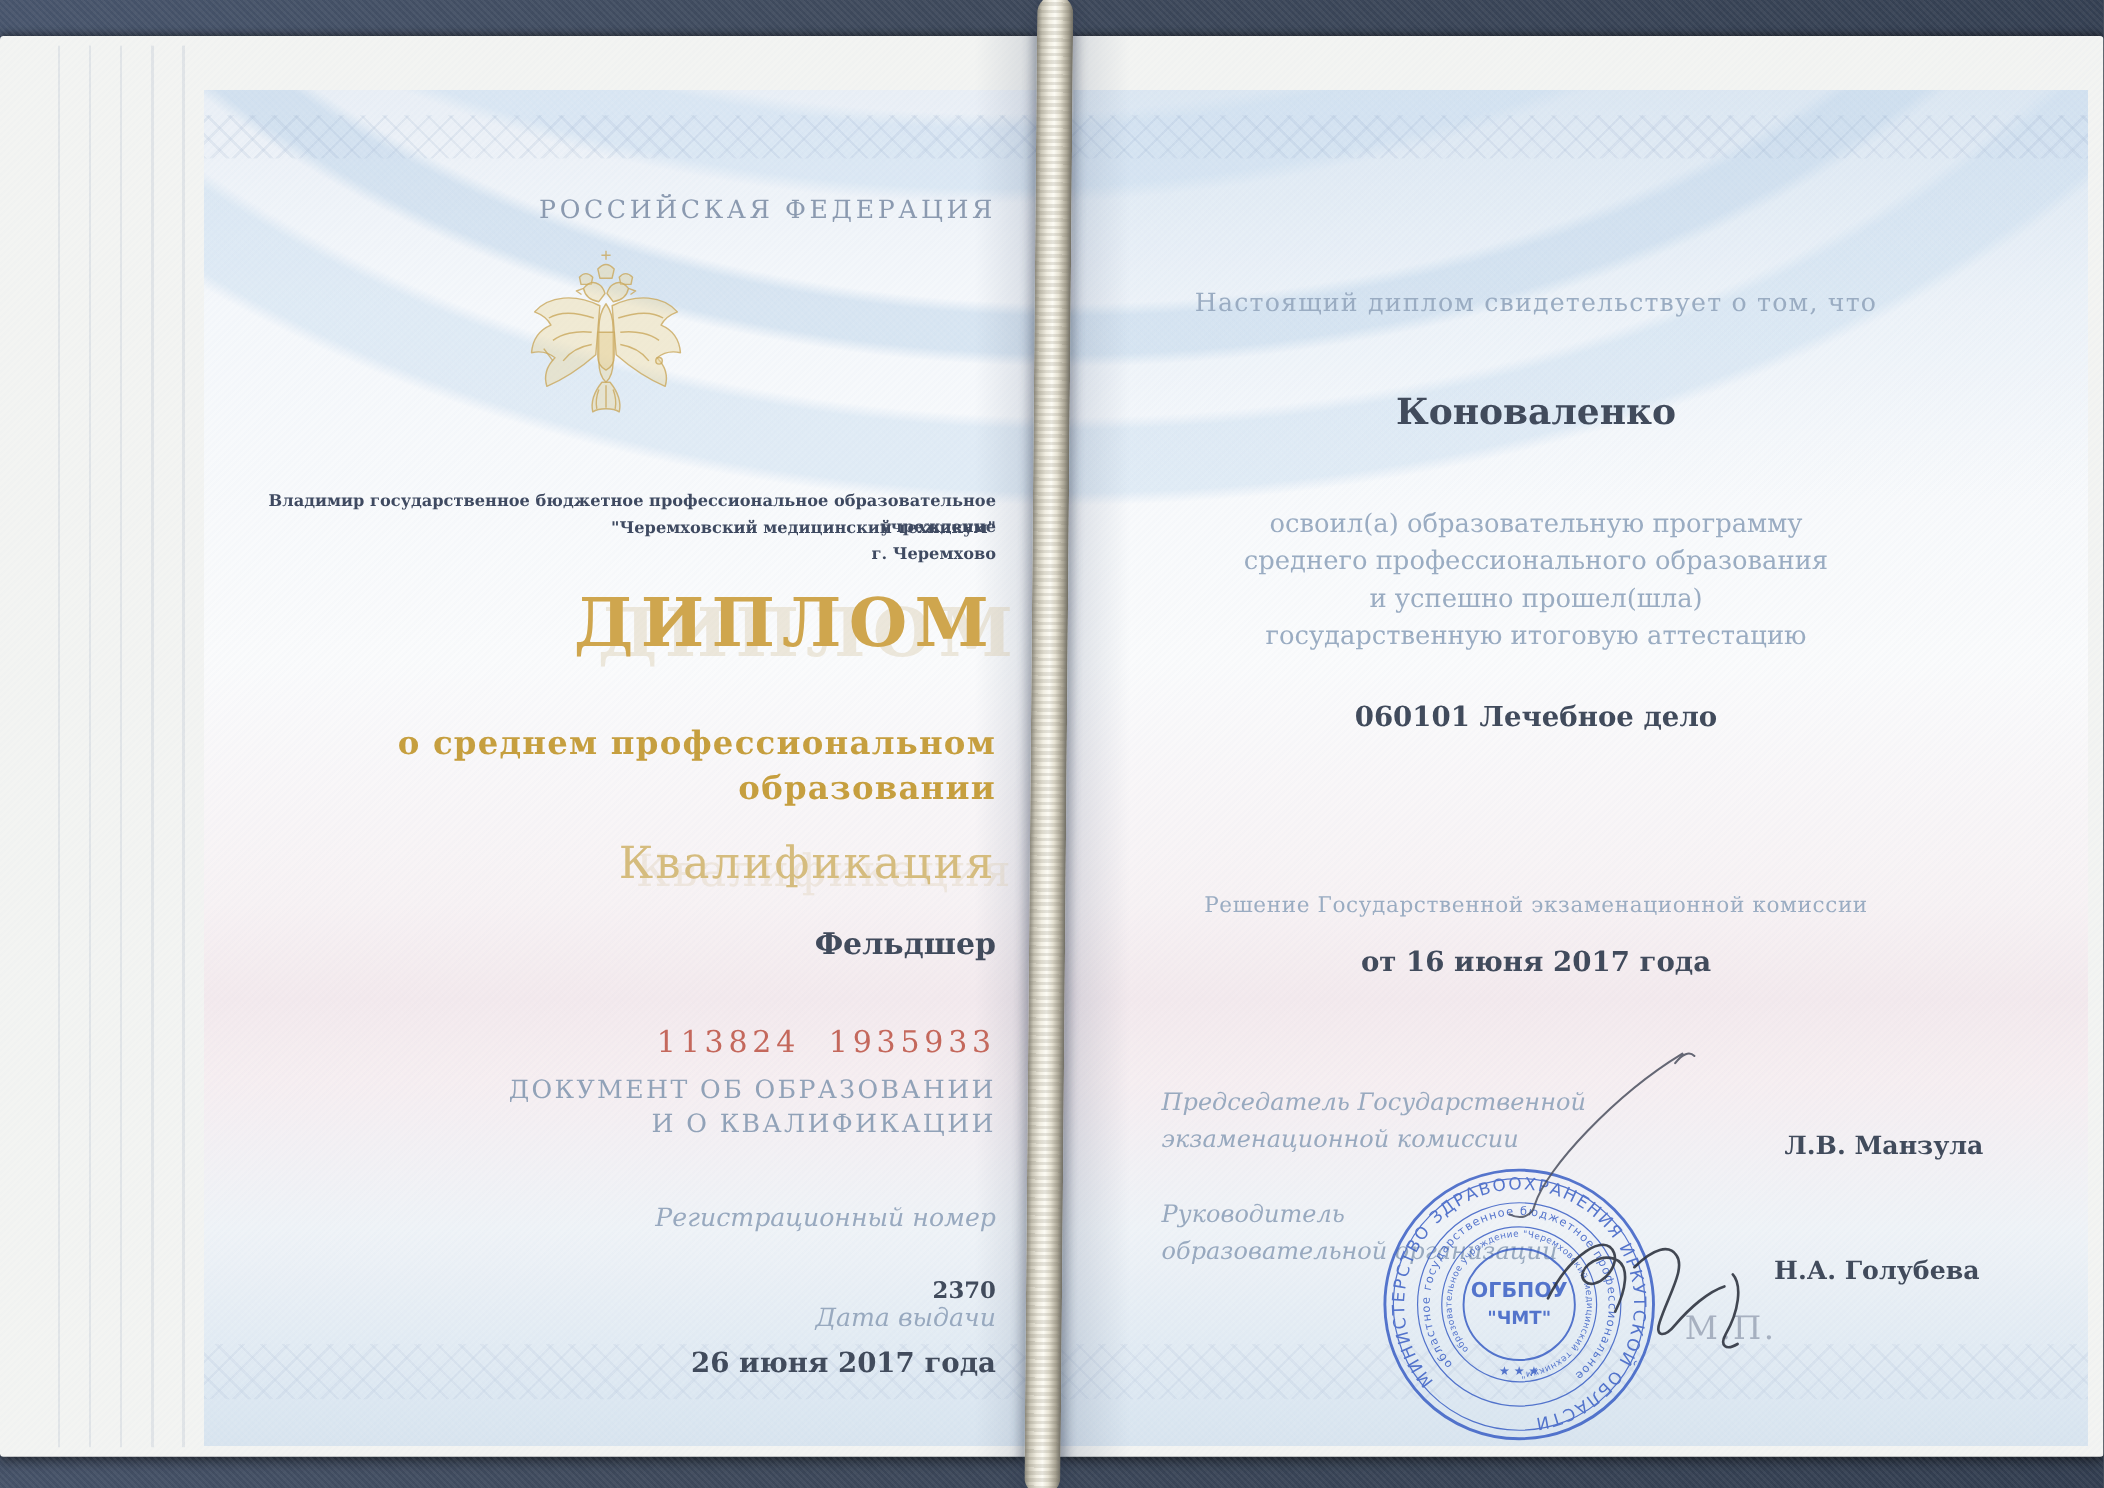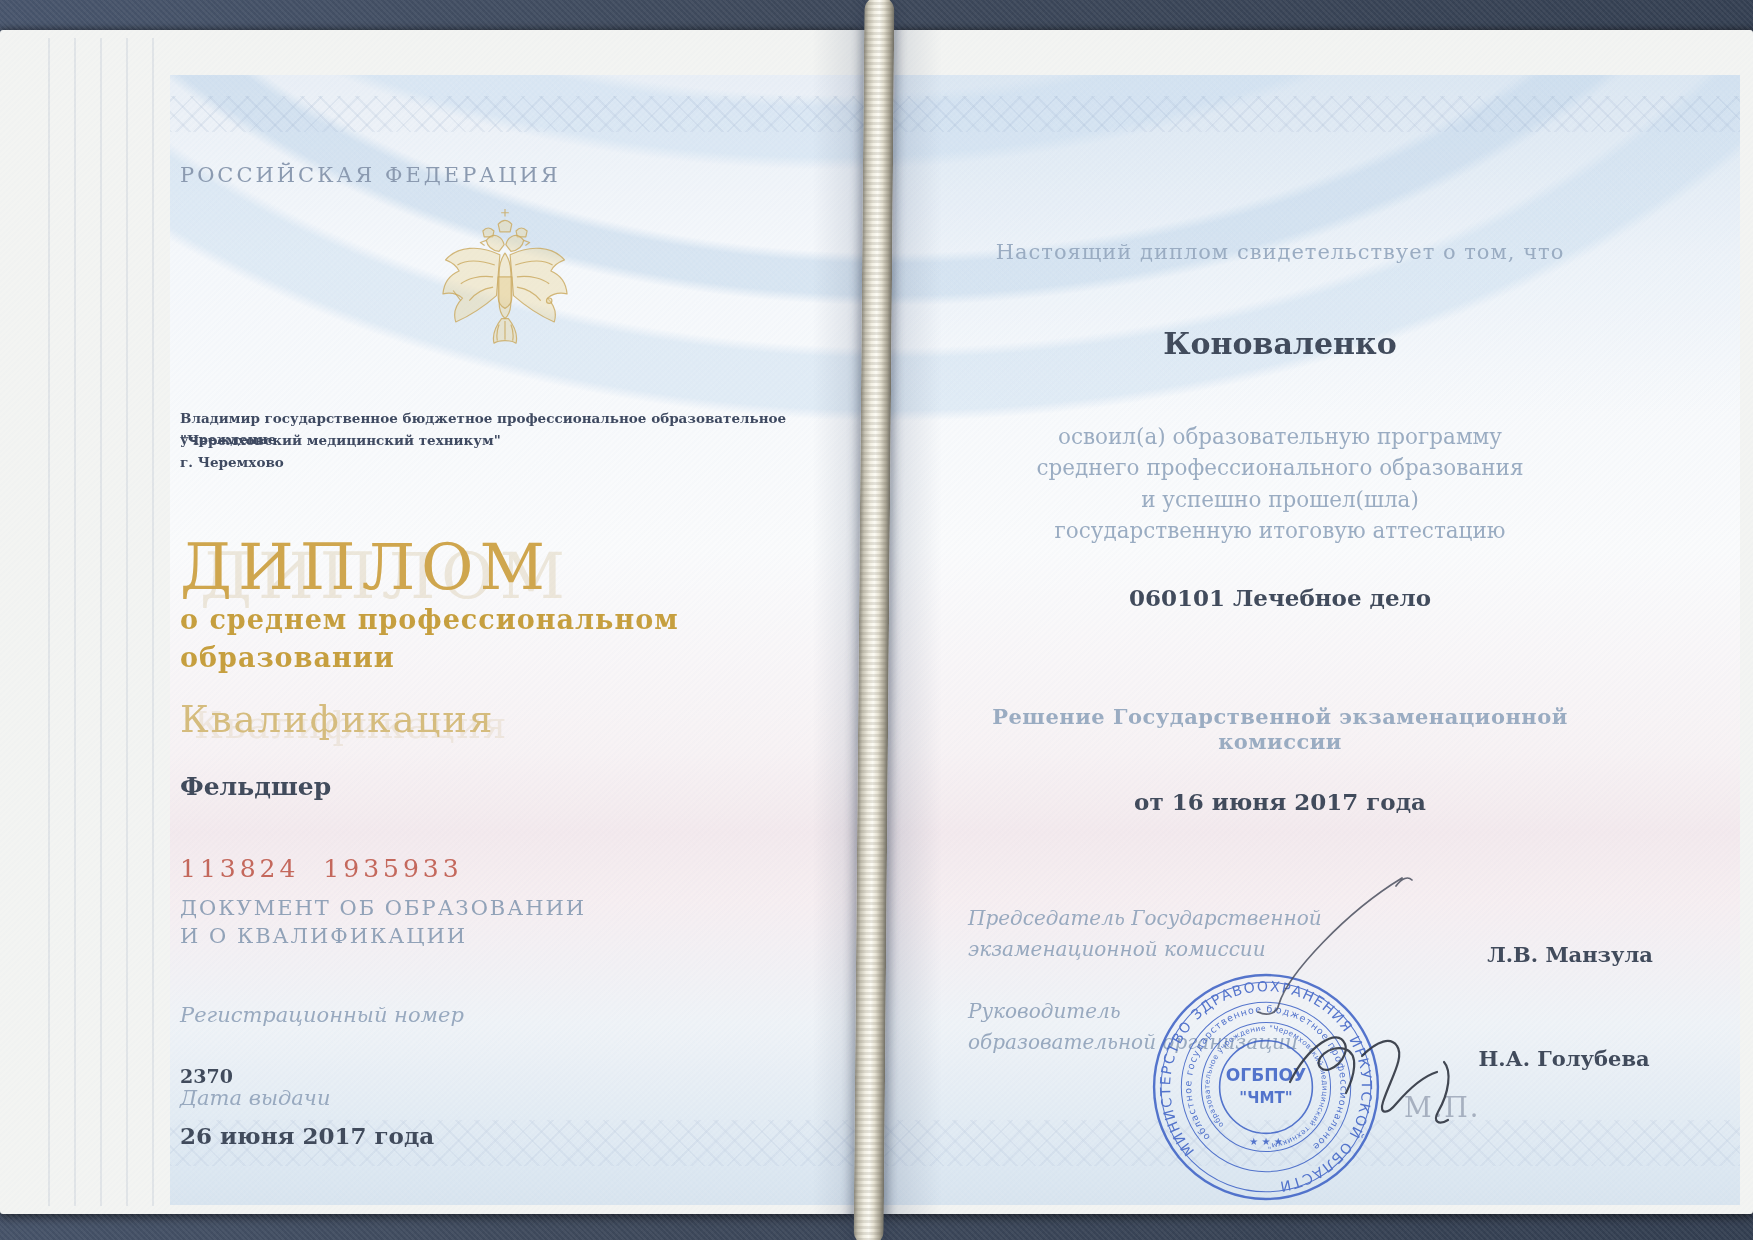--- a/index.html
+++ b/index.html
@@ -32,28 +32,28 @@
   .gutter{position:absolute;left:812px;top:30px;width:130px;height:1184px;
       background:linear-gradient(90deg,rgba(0,0,0,0),rgba(88,102,128,.16) 34%,rgba(74,88,112,.30) 50%,rgba(88,102,128,.16) 66%,rgba(0,0,0,0));}
   .cord{position:absolute;left:859px;top:-4px;width:30px;height:1250px;border-radius:15px;
       transform:rotate(.5deg);
       background:
        repeating-linear-gradient(180deg,rgba(120,115,100,.18) 0 3px,rgba(255,255,255,0) 3px 6px),
        linear-gradient(90deg,#8d8a7e 0%,#c9c5b6 14%,#f1eee2 34%,#fcfbf4 50%,#e6e2d3 66%,#aaa595 86%,#6f6d64 100%);
       box-shadow:-5px 2px 8px rgba(50,60,80,.30),5px 2px 8px rgba(50,60,80,.30);}
   
   .t{position:absolute;z-index:3;}
-  .lcol{left:180px;width:650px;text-align:left;}
+  .lcol{left:180px;width:650px;text-align:right;}
   .rcol{left:950px;width:660px;text-align:center;}
   .muted{color:#9aacc2;}
   .dark{color:#414b5c;font-weight:bold;}
   .it{font-style:italic;color:#98a9bf;}
   .country{top:163px;font-size:21px;letter-spacing:3px;color:#8b9ab0;}
   .inst{top:408px;font-size:13.5px;line-height:21px;color:#3f4a61;font-weight:bold;}
-  .title{top:530px;font-size:64px;font-weight:normal;letter-spacing:6px;color:#cfa64e;
+  .title{top:486px;font-size:56px;font-weight:bold;letter-spacing:6px;color:#cfa64e;
          text-shadow:20px 9px 0 rgba(206,186,142,.30);}
   .sub1{top:604px;font-size:27px;font-weight:bold;letter-spacing:1px;color:#c69f3f;}
   .sub2{top:642px;font-size:27px;font-weight:bold;letter-spacing:1px;color:#c69f3f;}
   .qual{top:698px;font-size:37px;letter-spacing:2px;color:#d5bc7e;
         text-shadow:14px 6px 0 rgba(210,192,150,.25);}
   .feld{top:772px;font-size:25px;}
   .serial{top:854px;font-size:25px;letter-spacing:4px;color:#c4685c;white-space:pre;}
   .doc1{top:896px;font-size:21px;letter-spacing:2px;color:#91a2b8;}
   .doc2{top:924px;font-size:21px;letter-spacing:2px;color:#91a2b8;}
   .reglab{top:1003px;font-size:21px;}
@@ -61,21 +61,21 @@
   .datelab{top:1086px;font-size:21px;}
   .dateval{top:1122px;font-size:23px;}
   .intro{top:240px;font-size:21px;letter-spacing:1px;}
   .nm1{top:326px;font-size:30px;}
   .nm2{top:364px;font-size:30px;}
   .body1{top:424px;font-size:21.5px;}
   .body2{top:455px;font-size:21.5px;}
   .body3{top:487px;font-size:21.5px;}
   .body4{top:518px;font-size:21.5px;}
   .prog{top:584px;font-size:23px;}
-  .dec{top:704px;font-size:21px;letter-spacing:.5px;font-weight:bold;}
+  .dec{top:744px;font-size:18px;letter-spacing:.5px;}
   .decdate{top:788px;font-size:23px;}
   .siglab1{left:968px;top:903px;width:420px;text-align:left;font-size:20px;line-height:31px;}
   .siglab2{left:968px;top:996px;width:420px;text-align:left;font-size:20px;line-height:31px;}
   .signame1{left:1440px;top:942px;width:260px;text-align:center;font-size:21px;}
   .signame2{left:1434px;top:1046px;width:260px;text-align:center;font-size:21px;}
   .mp{left:1404px;top:1092px;font-size:27px;color:rgba(116,128,150,.55);letter-spacing:2px;}
   .emblem{position:absolute;left:420px;top:198px;width:170px;height:168px;z-index:3;}
   .stamp{position:absolute;left:1145px;top:966px;width:242px;height:242px;z-index:4;opacity:.85;}
   .sigs{position:absolute;left:1140px;top:850px;width:380px;height:300px;z-index:5;}
 </style>

